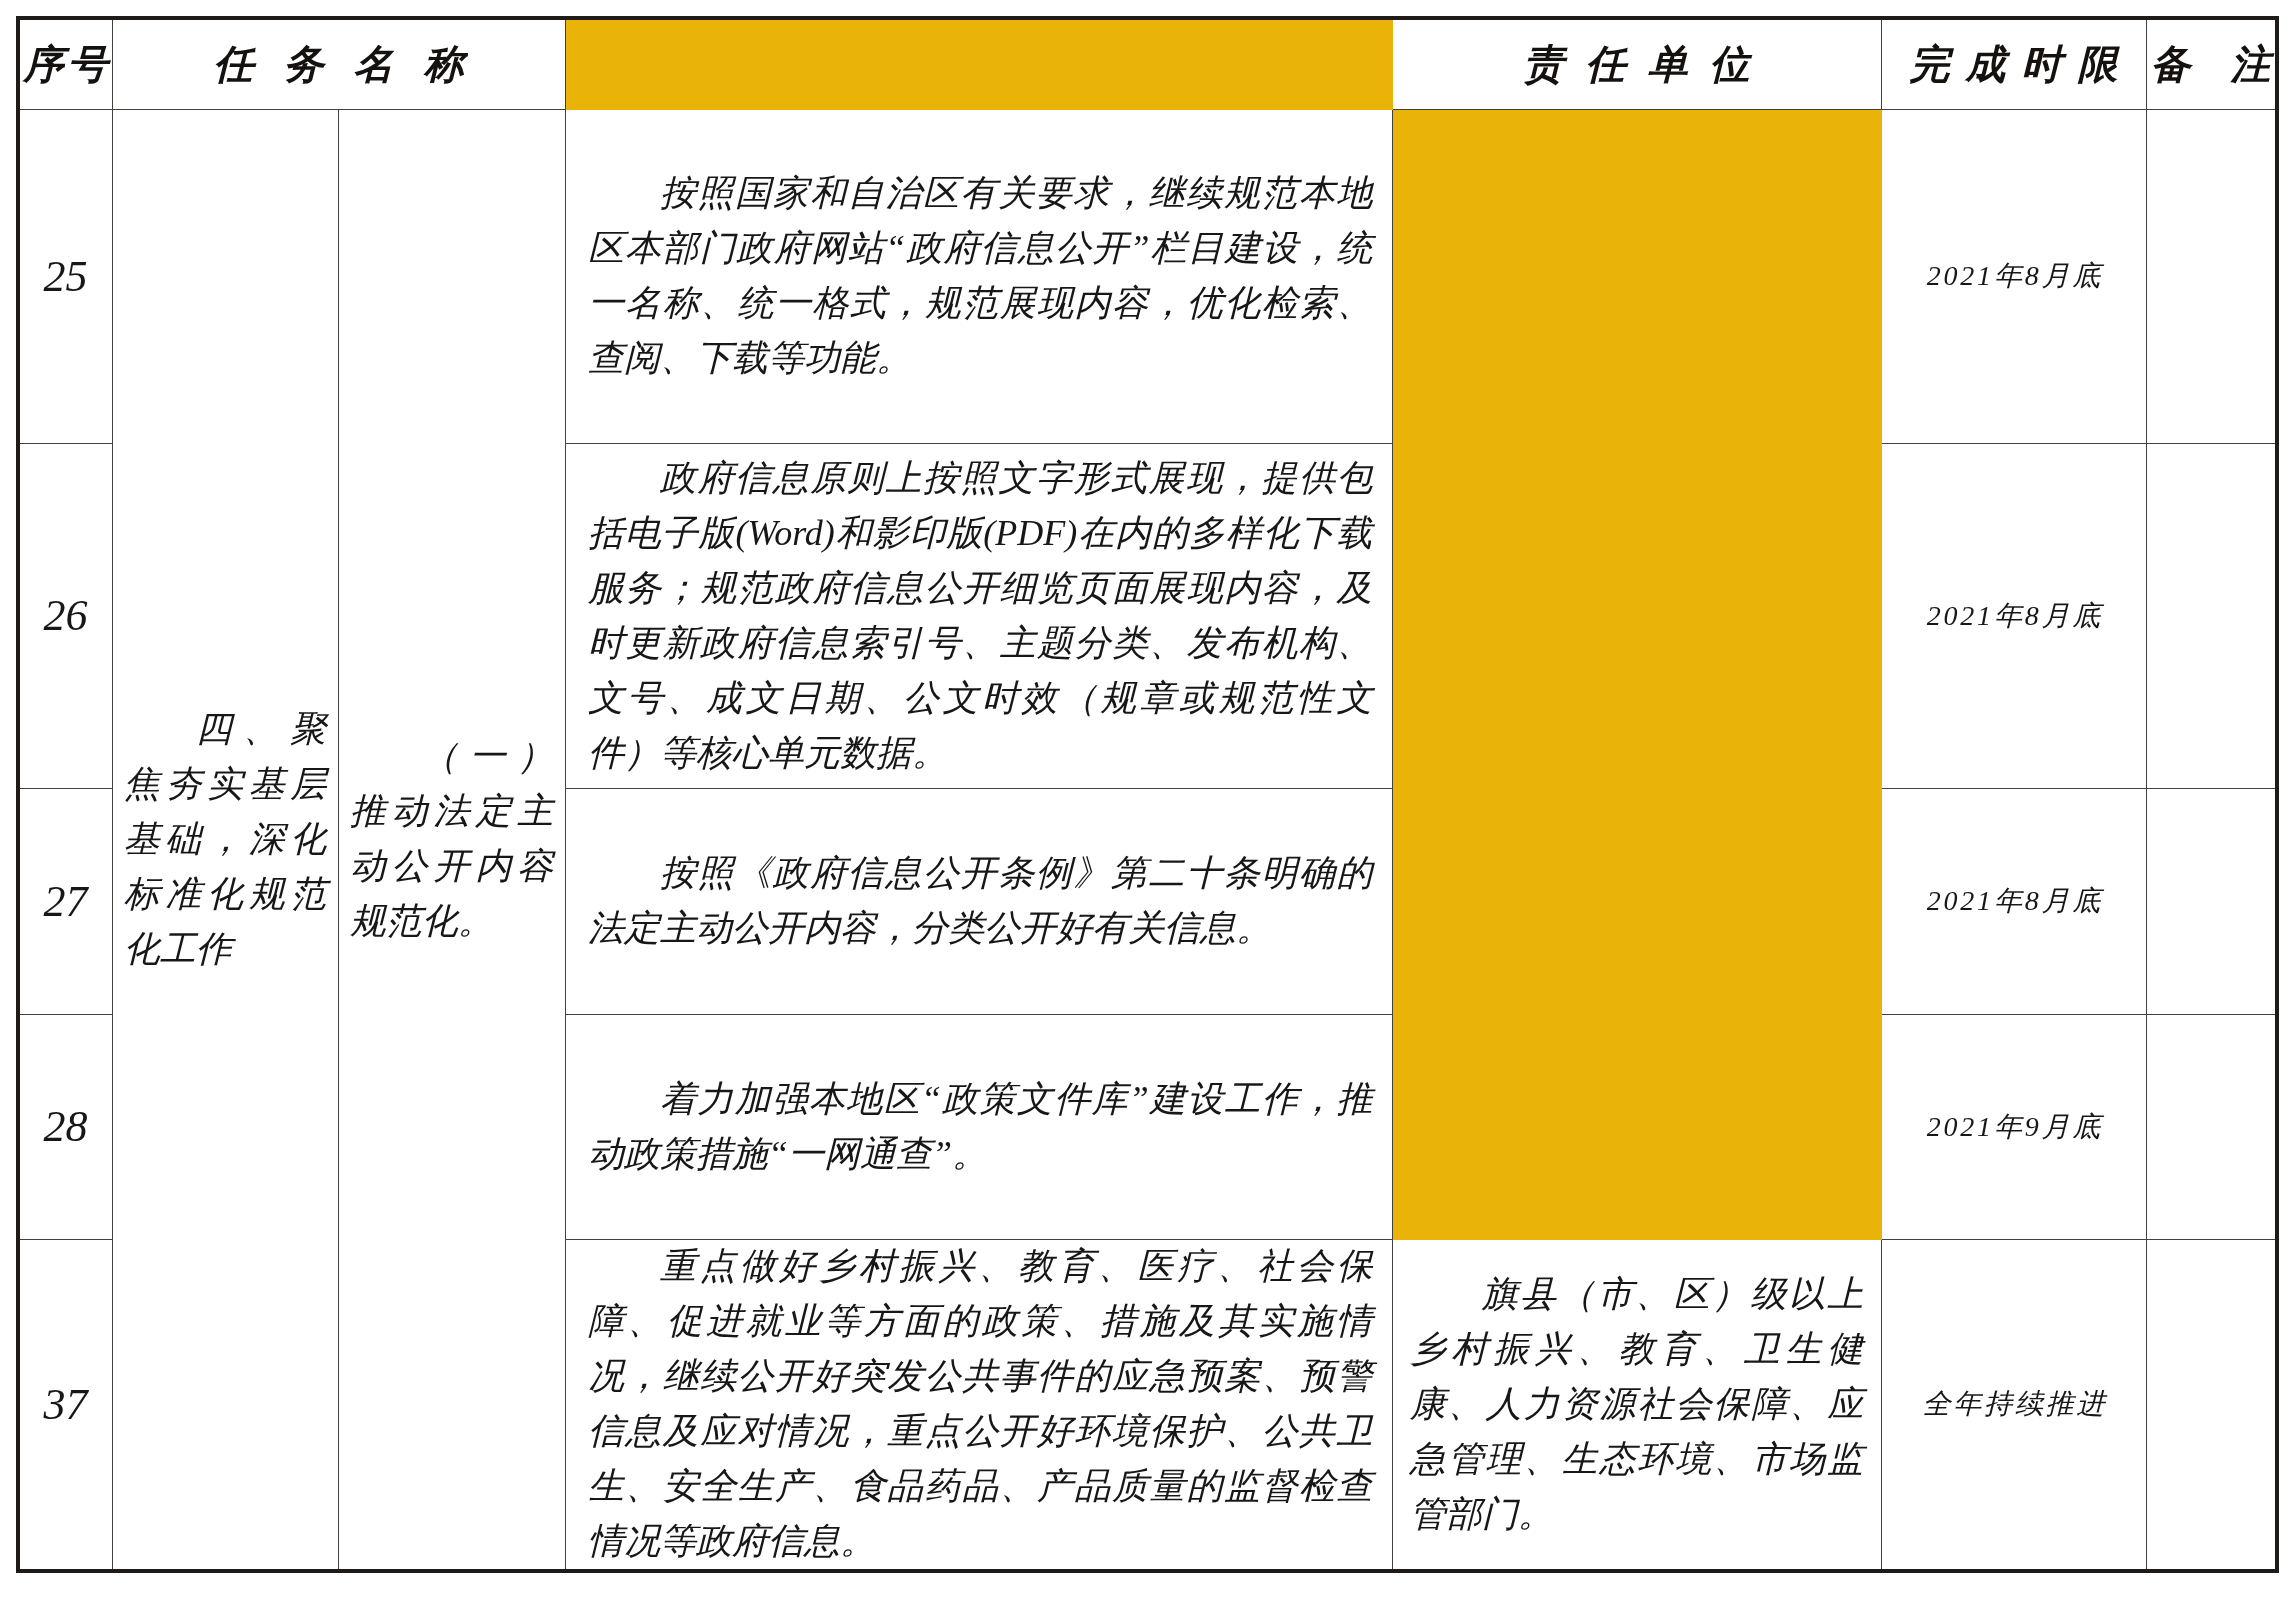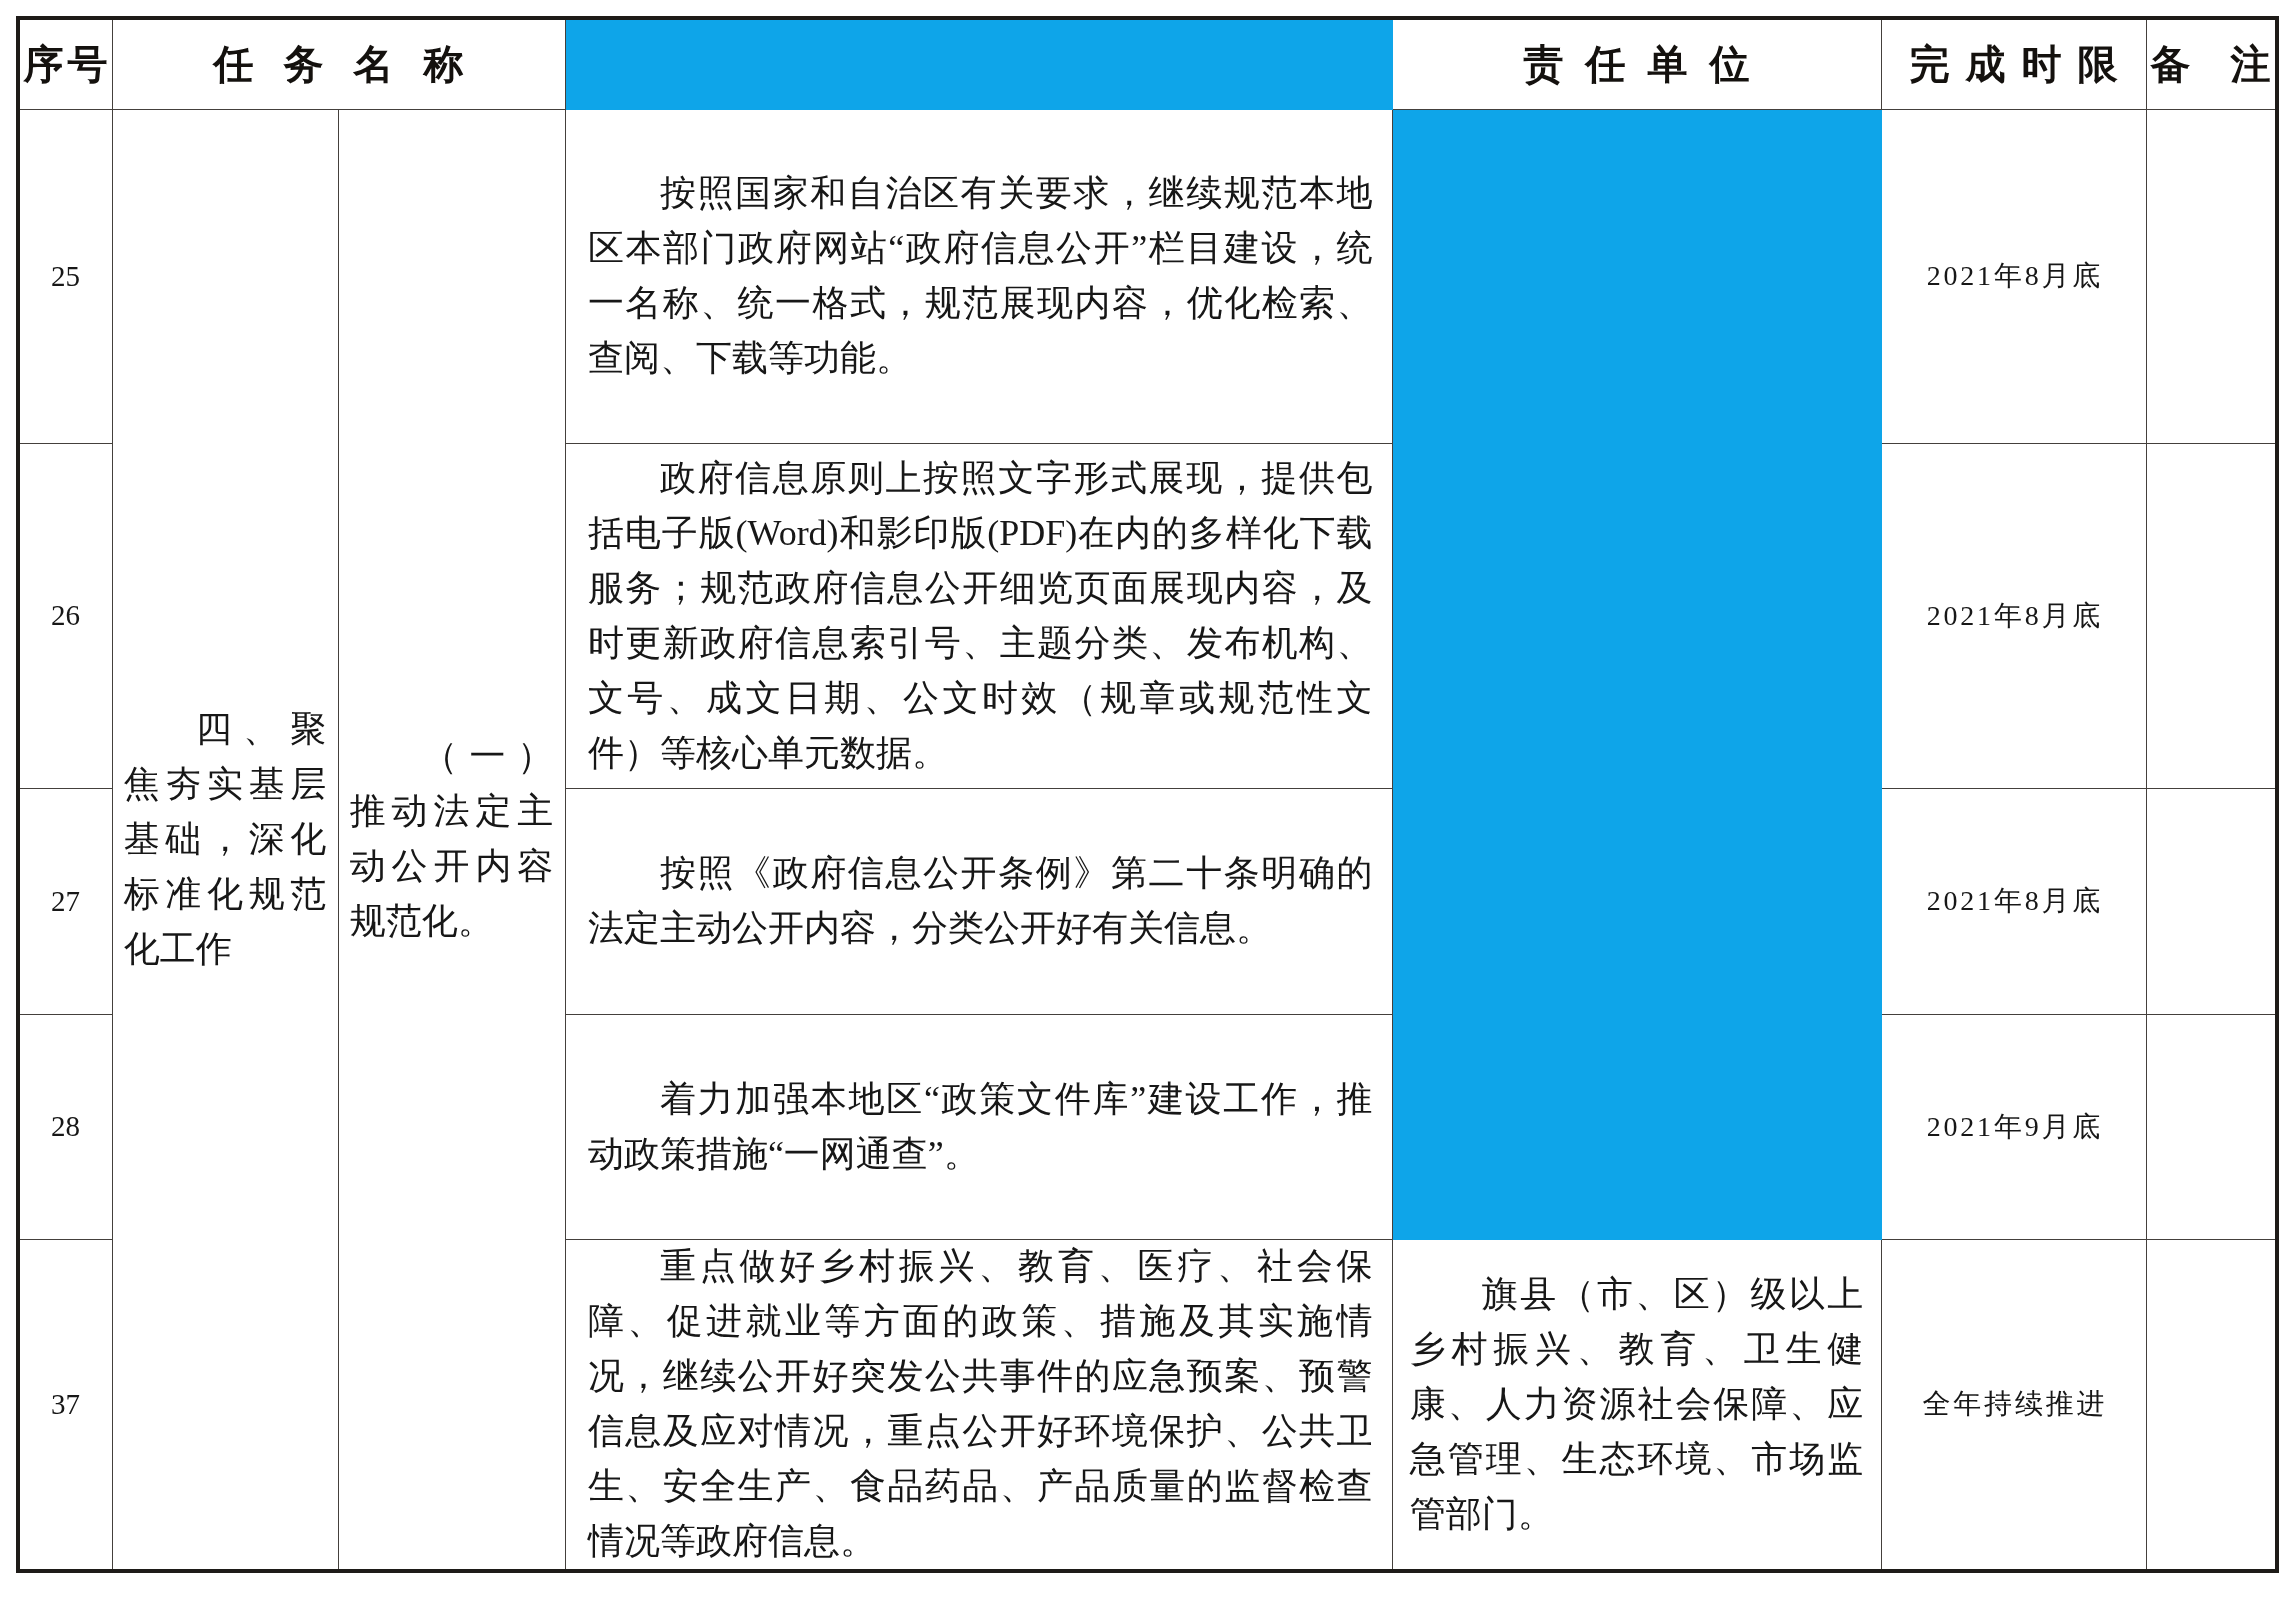--- a/index.html
+++ b/index.html
@@ -21,23 +21,24 @@
     width: 2263px;
     height: 1557px;
     box-sizing: border-box;
   }
   .tbl {
     display: grid;
     width: 100%;
     height: 100%;
     box-sizing: border-box;
     border: 4.3px solid #1e1b18;
-    background: #0ea5e9;
+    background: #eab308;
     grid-template-columns: 93px 226px 227px 827px 489px 265px auto;
     grid-template-rows: 90px 334px 345px 226px 225px auto;
+    font-style: italic;
   }
   .c {
     box-sizing: border-box;
     border-right: 1.7px solid #44403c;
     border-bottom: 1.7px solid #44403c;
     display: flex;
     flex-direction: column;
     justify-content: center;
     overflow: hidden;
     background: #ffffff;
@@ -54,21 +55,21 @@
   }
   .hd span { white-space: nowrap; }
   .ls-01 { letter-spacing: 0.10em; margin-right: -0.10em; }
   .ls-04 { letter-spacing: 0.40em; margin-right: -0.40em; }
   .ls-055 { letter-spacing: 0.55em; margin-right: -0.55em; }
   .ls-075 { letter-spacing: 0.75em; margin-right: -0.75em; }
   .ls-10 { letter-spacing: 1.00em; margin-right: -1.00em; }
 
   .num {
     align-items: center;
-    font-size: 29px;
+    font-size: 44px;
     color: #171717;
   }
   .para {
     font-size: 36px;
     line-height: 55px;
     text-align: justify;
     text-indent: 2em;
     color: #171717;
   }
   .task-detail { padding: 0 19px 0 22.4px; }

